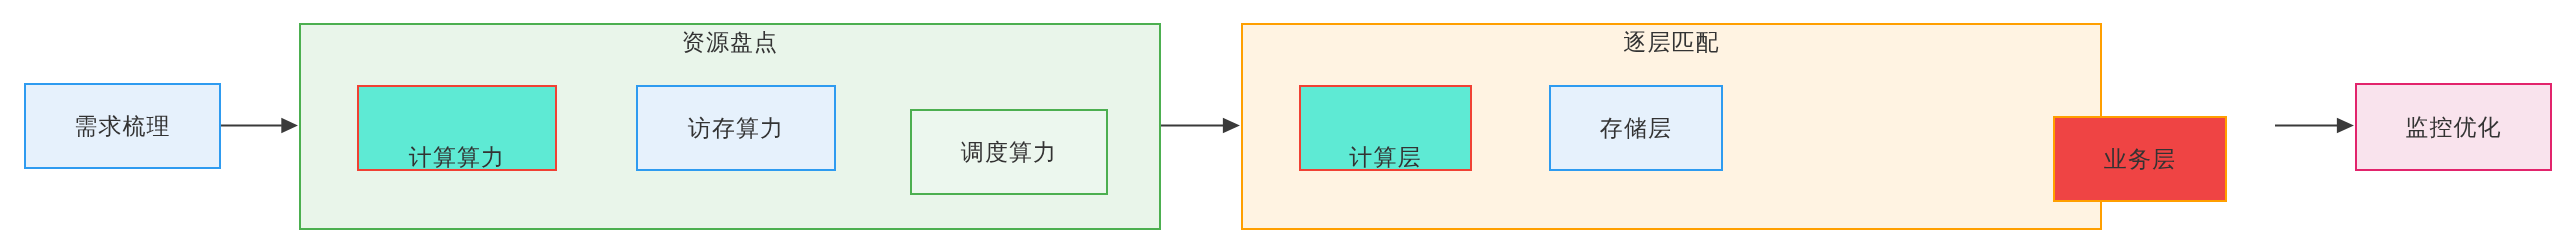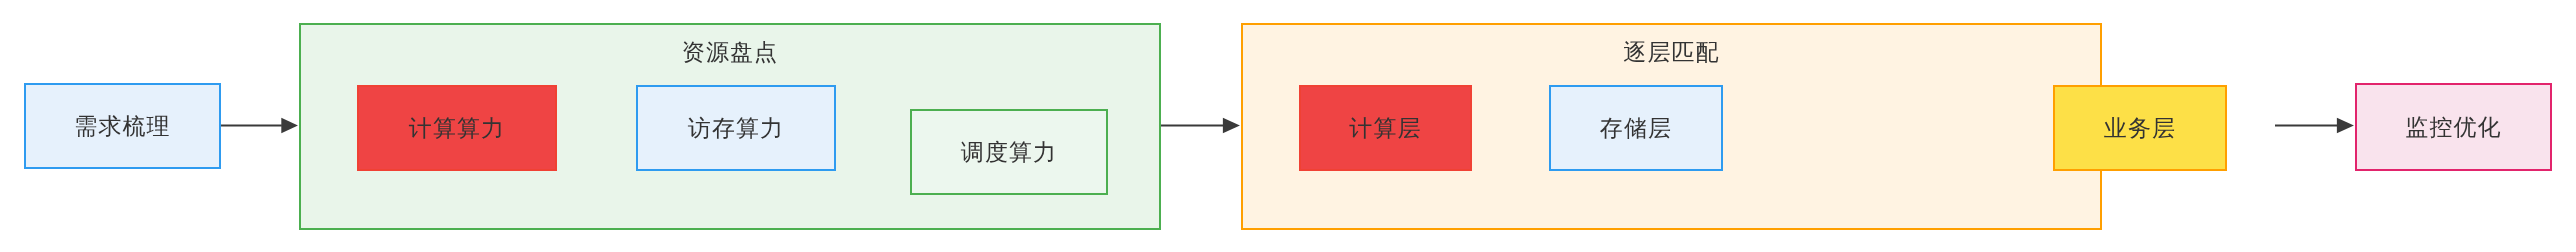--- a/index.html
+++ b/index.html
@@ -27,32 +27,32 @@
   .group {
     position: absolute;
     box-sizing: border-box;
     border: 2.1px solid;
     top: 23px;
     height: 207px;
   }
   .group-title {
     width: 100%;
     text-align: center;
-    padding-top: 15px;
+    padding-top: 5px;
     font-size: 23px;
     line-height: 1.1;
     letter-spacing: 1.1px;
     color: #333333;
   }
   .item { top: 60px; height: 86px; }
   
   .c-blue   { background: #e6f1fc; border-color: #2e9bf0; justify-content: center; }
-  .c-red    { background: #ef4444; border-color: #f04134; }
+  .c-red    { background: #5eead4; border-color: #f04134; align-items: flex-end; }
   .c-green  { background: #ecf7ee; border-color: #4caf50; }
-  .c-orange { background: #fde047; border-color: #ff9f00; }
+  .c-orange { background: #ef4444; border-color: #ff9f00; margin-top: 31px; }
   .c-pink   { background: #f9e3ed; border-color: #e2246c; }
   .g-green  { background: #e9f5ea; border-color: #4caf50; }
   .g-orange { background: #fff3e2; border-color: #ff9f00; }
   .arrow {
     position: absolute;
     top: 114px;
     height: 23px;
     display: block;
   }
   .arrow line    { stroke: #3a3a3a; stroke-width: 4; }

